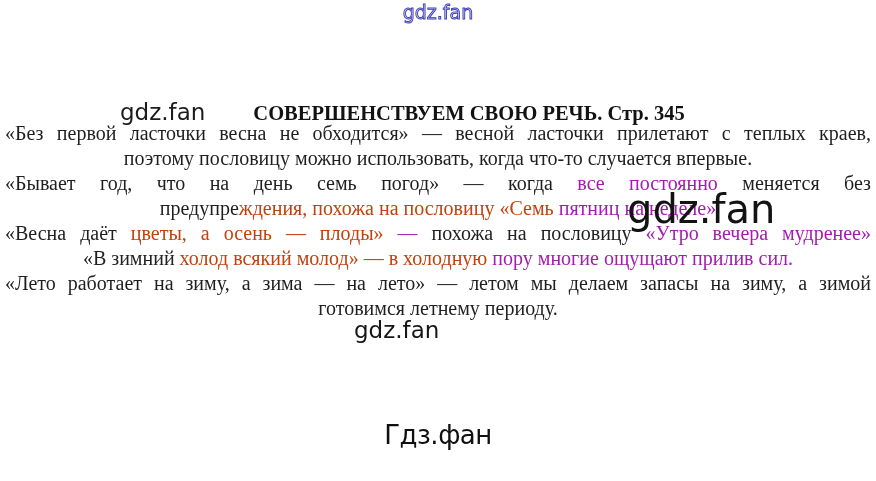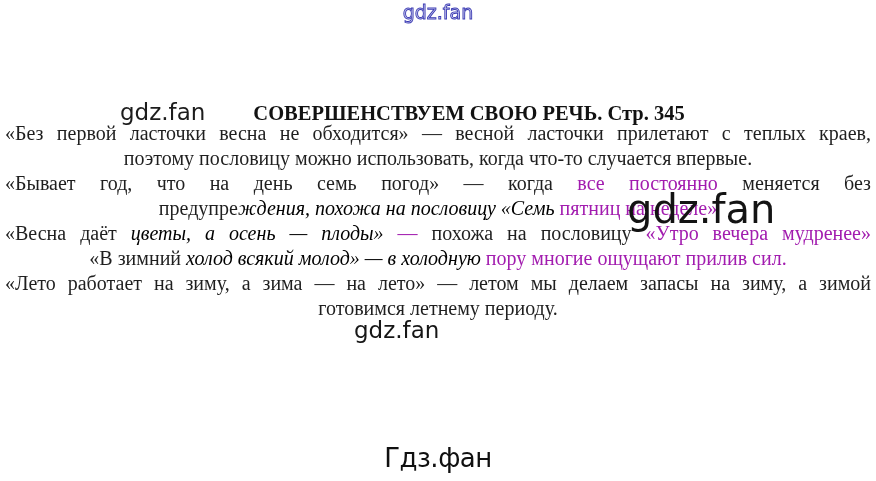--- a/index.html
+++ b/index.html
@@ -17,21 +17,21 @@
   
   .wm { font-family: "DejaVu Sans", "Liberation Sans", sans-serif; line-height: 1; white-space: nowrap; }
   .wm-top {
     top: 3px; left: 0; right: 0; text-align: center;
     font-size: 19px;
     color: rgba(70, 70, 185, 0.28);
     -webkit-text-stroke: 0.9px #3c3cb4;
   }
   .wm-big   { top: 189px; left: 627px; font-size: 40px; color: #131313; }
   .wm-mid   { top: 319px; left: 354px; font-size: 23px; color: #161616; }
-  .wm-bottom{ top: 445px; left: 0; right: 0; text-align: center; font-size: 26px; color: #101010; letter-spacing: -0.5px; }
+  .wm-bottom{ top: 422px; left: 0; right: 0; text-align: center; font-size: 26px; color: #101010; letter-spacing: -0.5px; }
 
   
   .header-row {
     top: 101px; left: 120px;
     display: flex; align-items: baseline;
     white-space: nowrap;
   }
   .header-wm {
     font-family: "DejaVu Sans", "Liberation Sans", sans-serif;
     font-size: 23px; color: #1c1c1c; line-height: 1;
@@ -52,21 +52,21 @@
     white-space: nowrap;
     text-align: center;
   }
   .line.jl {
     white-space: normal;
     text-align: justify;
     text-align-last: justify;
   }
   .t-dark  { color: #1f1f1f; }
   .t-mid   { color: #a21caf; }
-  .t-faded { color: #000000; font-style: italic; }
+  .t-faded { color: #c2410c; }
 </style>
 </head>
 <body>
 
 <div class="abs wm wm-top">gdz.fan</div>
 
 <div class="abs header-row">
   <span class="header-wm">gdz.fan</span>
     <span class="page-title">СОВЕРШЕНСТВУЕМ СВОЮ РЕЧЬ. Стр. 345</span>
 </div>

